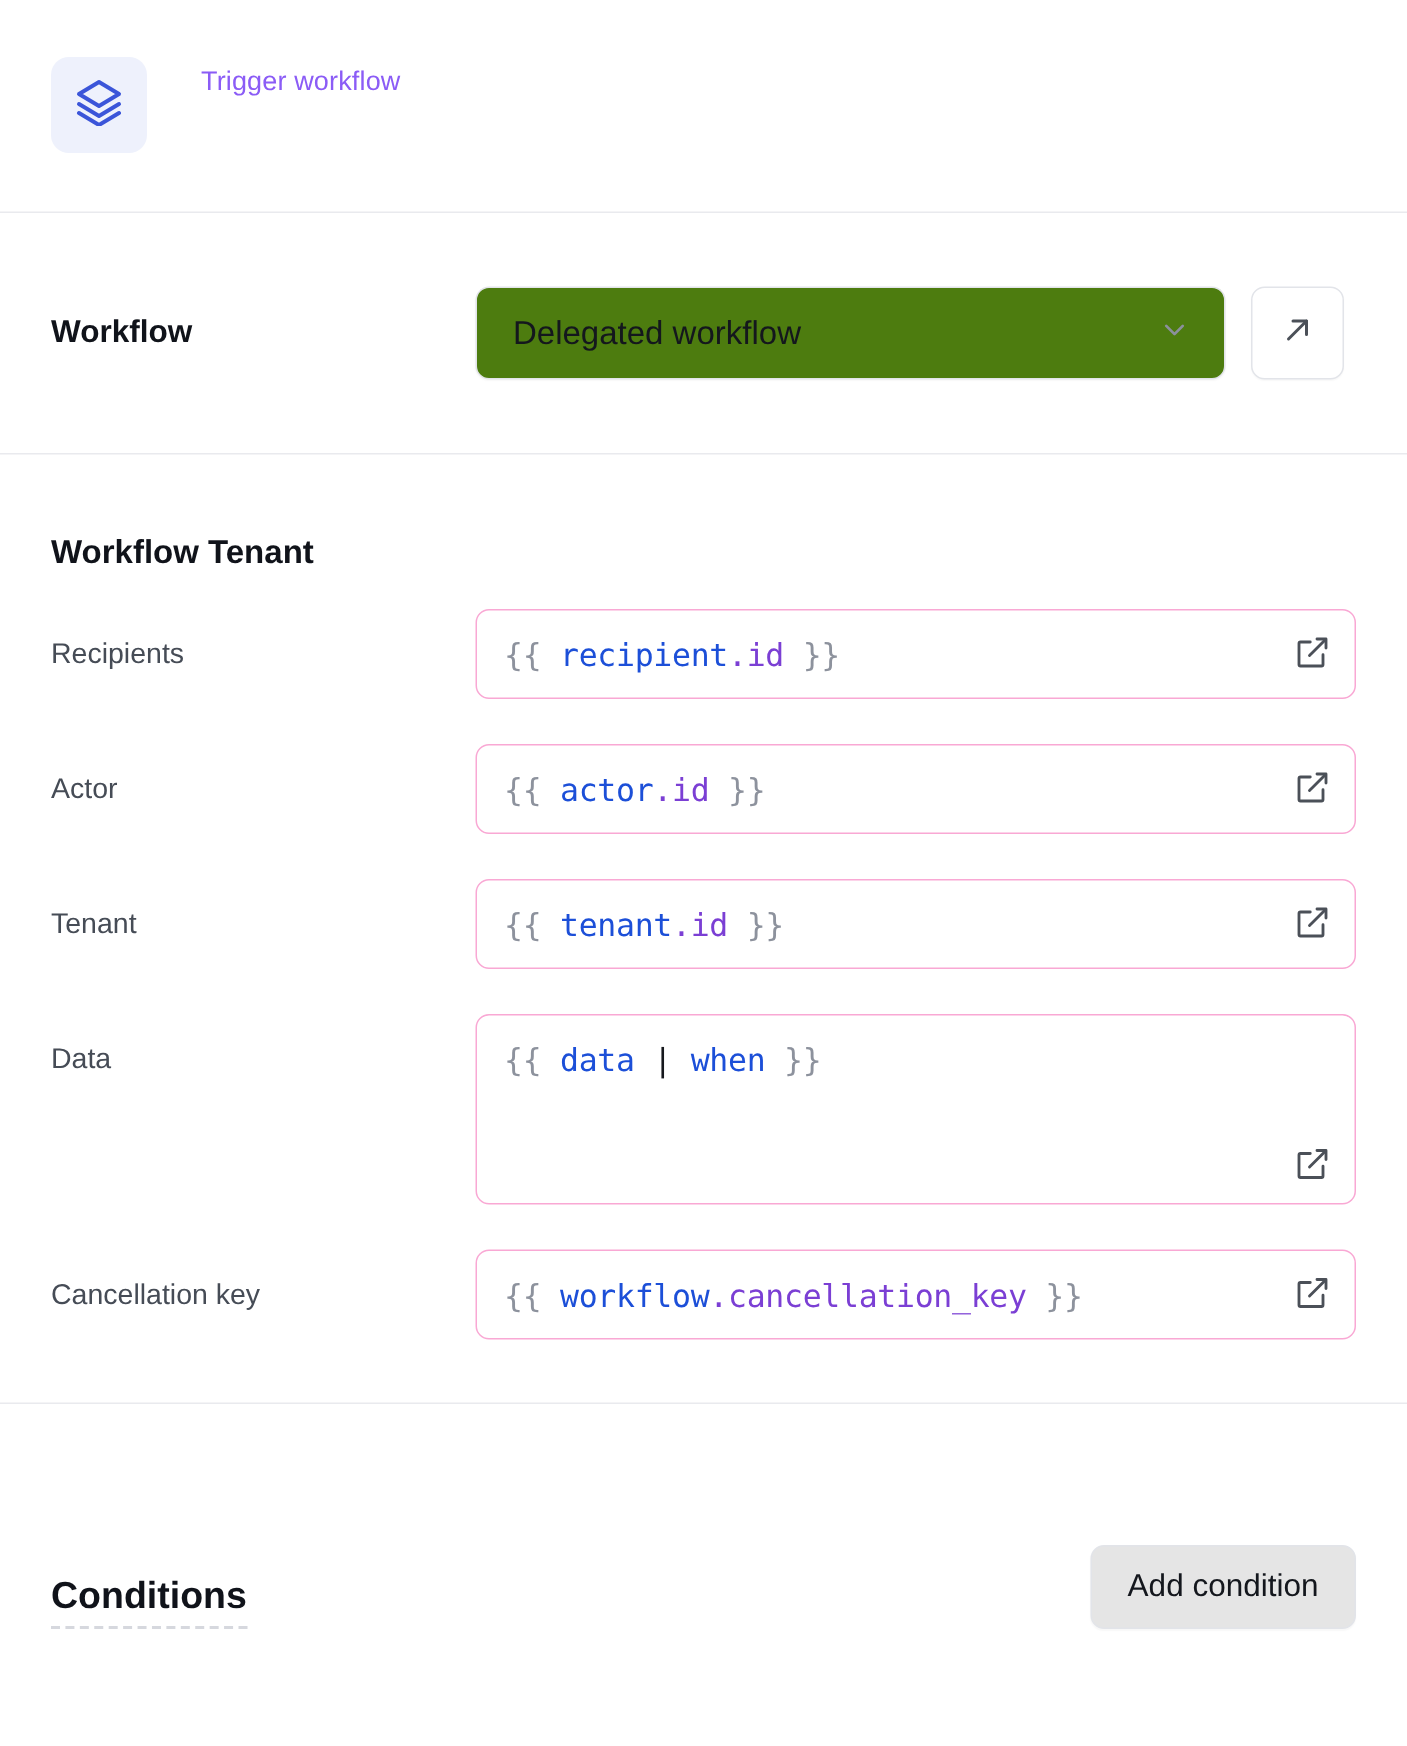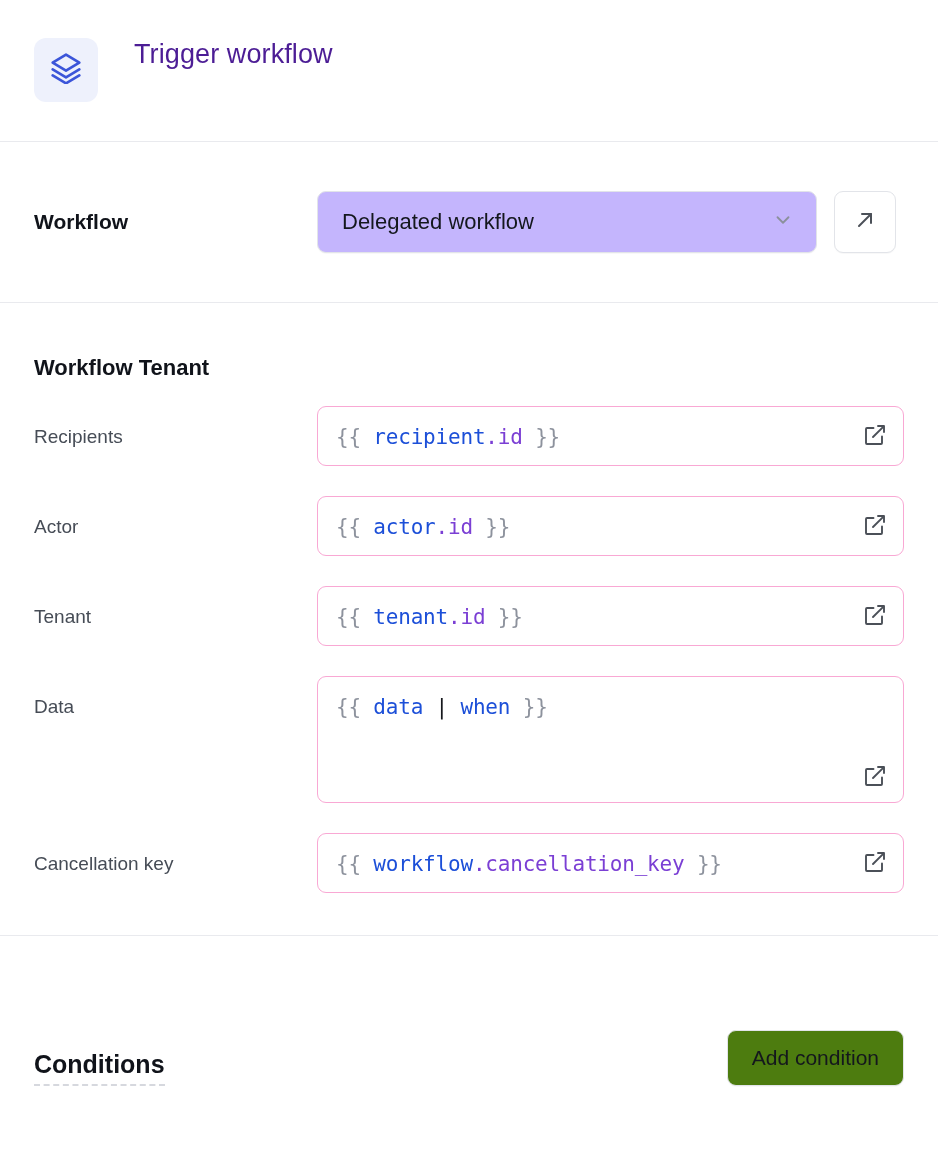--- a/index.html
+++ b/index.html
@@ -40,22 +40,22 @@
     align-items: center;
     justify-content: center;
     flex: 0 0 auto;
     margin-top: 4px;
   }
   .header-text {
     margin-left: 36px;
     padding-top: 0px;
   }
   .header-title {
-    font-size: 27px;
-    color: #4c1d95;
+    font-size: 18px;
+    color: #8b5cf6;
     font-weight: 400;
     letter-spacing: 0.1px;
     line-height: 40px;
   }
   .header-sub {
     font-size: 19px;
     color: #9ba0ac;
     font-weight: 400;
     line-height: 30px;
     margin-top: 14px;
@@ -80,21 +80,21 @@
     font-weight: 700;
     color: #10131a;
     width: 283px;
     flex: 0 0 auto;
   }
   .select-box {
     width: 500px;
     height: 62px;
     border: 1px solid #e2e4e9;
     border-radius: 9px;
-    background: #c4b5fd;
+    background: #4d7c0f;
     display: flex;
     align-items: center;
     justify-content: space-between;
     padding: 0 22px 0 24px;
     box-sizing: border-box;
     box-shadow: 0 1px 1px rgba(17,20,28,0.03);
   }
   .select-value {
     font-size: 22px;
     color: #14171d;
@@ -200,21 +200,21 @@
     font-weight: 700;
     color: #10131a;
     border-bottom: 2px dashed #d6d8de;
     padding-bottom: 5px;
     line-height: 30px;
     display: inline-block;
   }
   .btn-outline {
     border: 1px solid #e2e4e9;
     border-radius: 9px;
-    background: #4d7c0f;
+    background: #e5e5e5;
     font-size: 21px;
     color: #14171d;
     padding: 14px 24px;
     font-family: "Liberation Sans", sans-serif;
     box-shadow: 0 1px 1px rgba(17,20,28,0.03);
     line-height: 26px;
   }
 </style>
 </head>
 <body>

